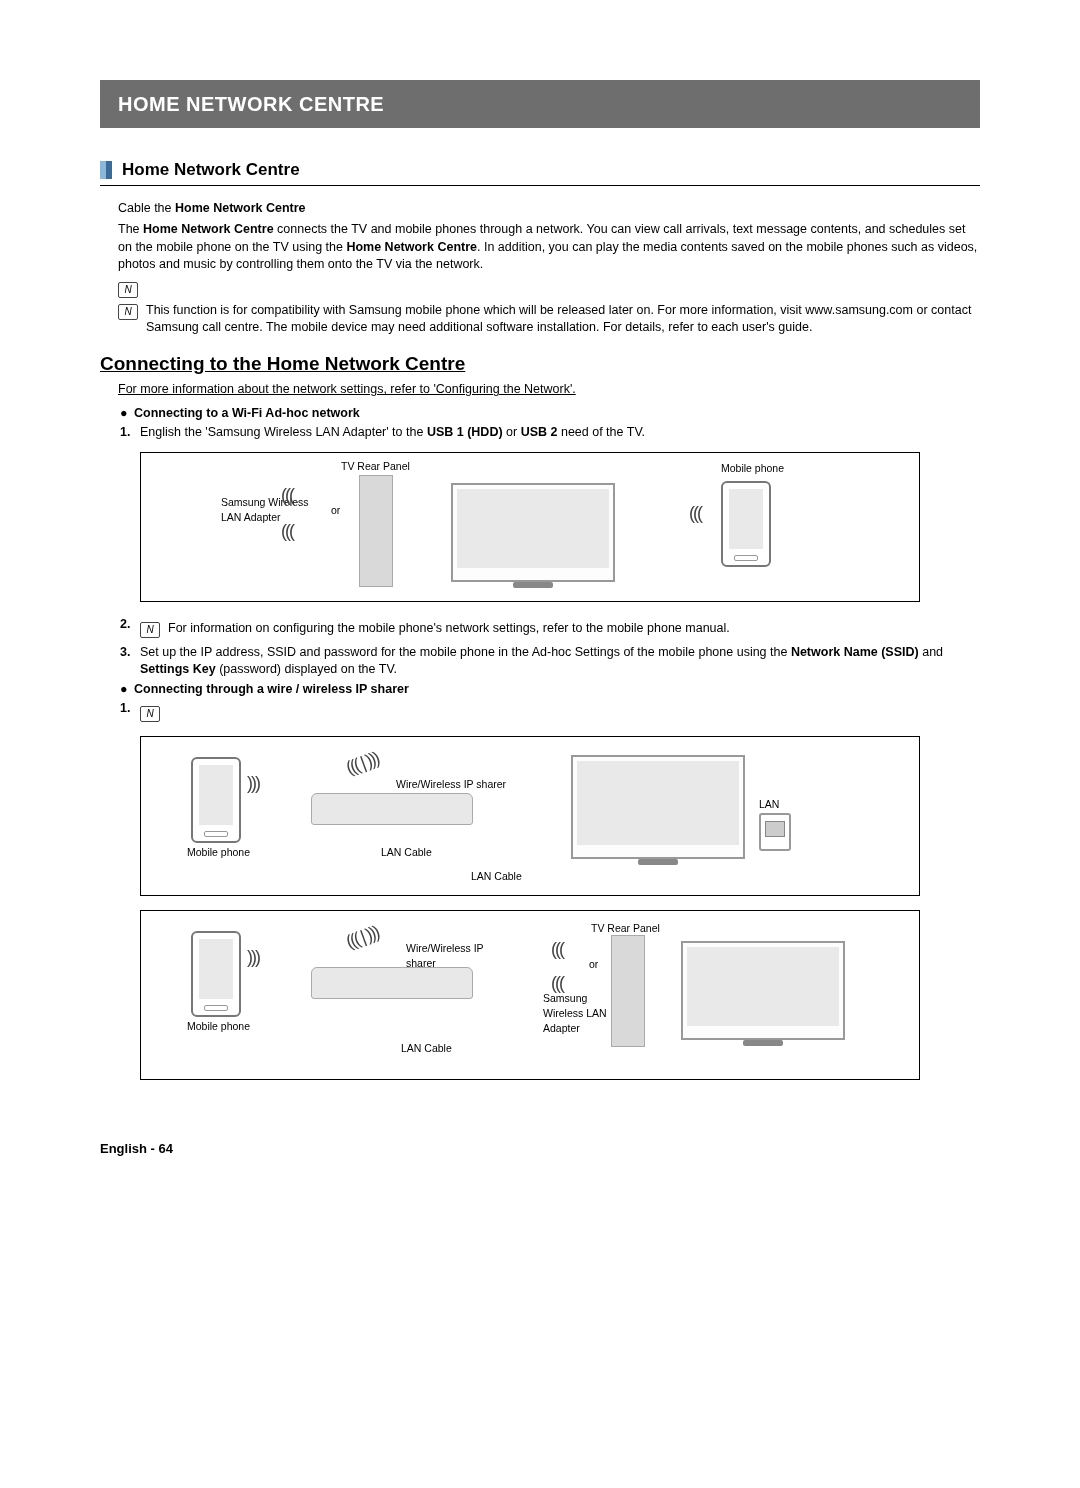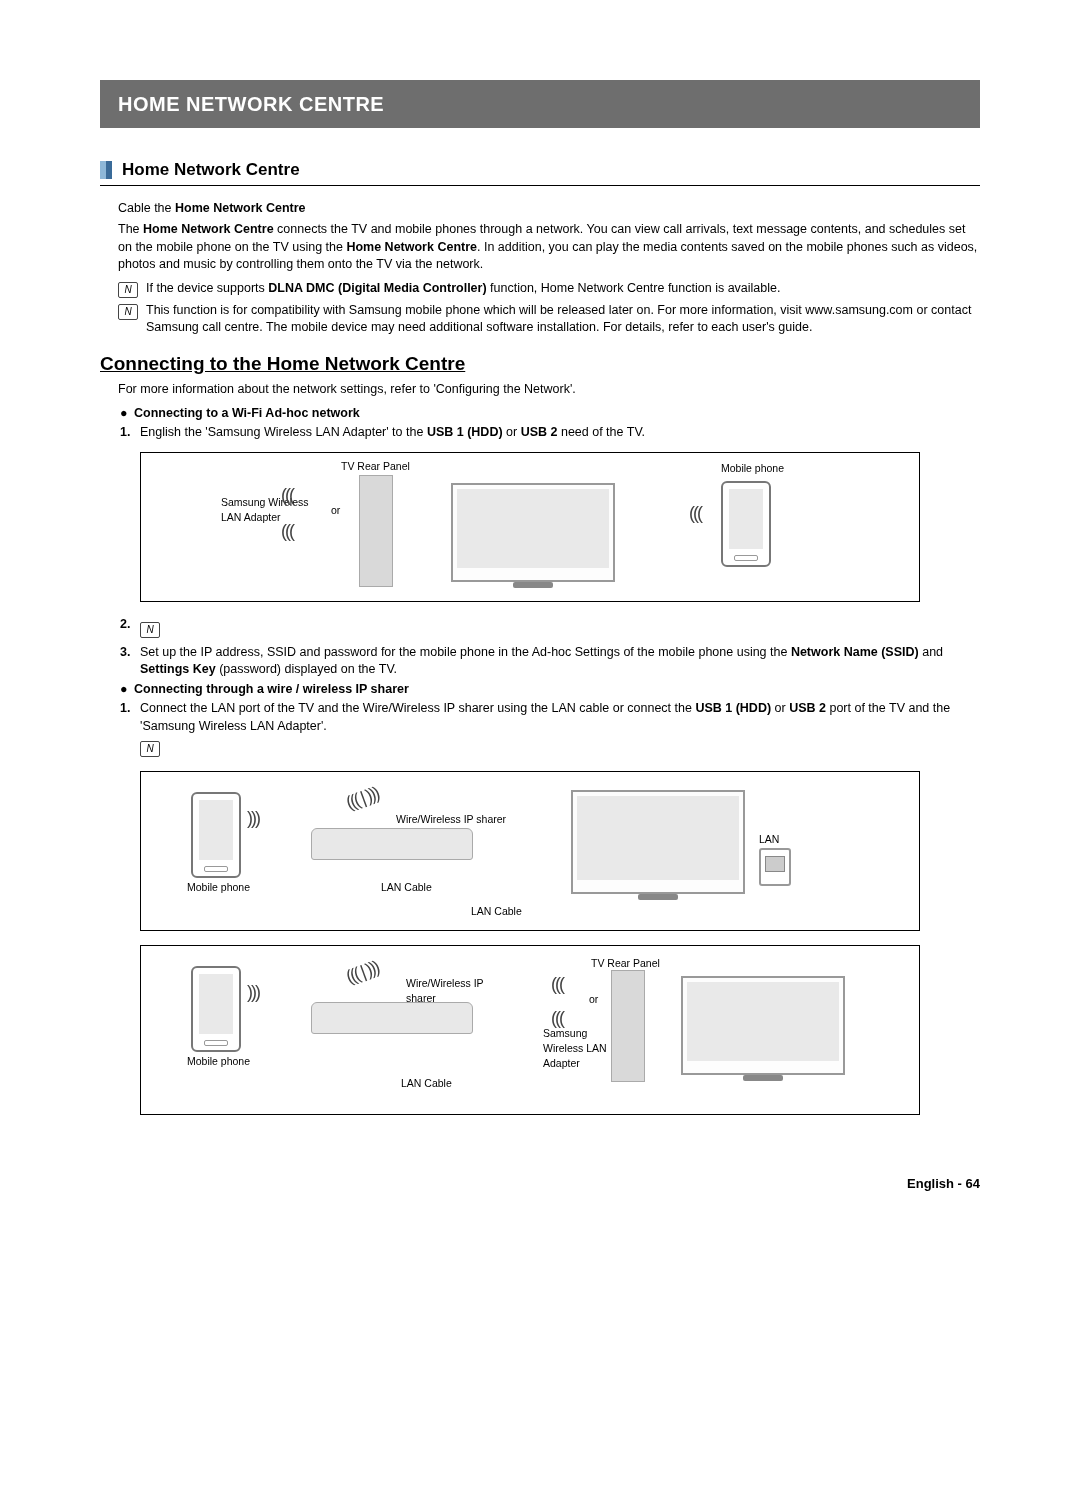--- a/index.html
+++ b/index.html
@@ -119,21 +119,21 @@
   .lanport{
     position:absolute;
     width:28px;height:34px;
     border:2px solid #999;border-radius:3px;
     background:#fff;
   }
   .lanport::before{
     content:"";position:absolute;top:6px;left:4px;right:4px;height:14px;
     background:#ccc;border:1px solid #888;
   }
-  .footer { text-align:right; font-weight:bold; font-size:13px; margin-top:60px; }
+  .footer { text-align:left; font-weight:bold; font-size:13px; margin-top:60px; }
   .bold { font-weight:bold; }
 </style>
 </head>
 <body>
 
 <div class="banner">HOME NETWORK CENTRE</div>
 
 <div class="section-title">
   <div class="mark"></div>
   <div class="txt">Home Network Centre</div>
@@ -142,32 +142,29 @@
 <div class="about-line">
   <span>Cable the </span><span class="bold">Home Network Centre</span>
 </div>
 
 <div class="para">
   <span>The </span><span class="bold">Home Network Centre</span><span> connects the TV and mobile phones through a network. You can view call arrivals, text message contents, and schedules set on the mobile phone on the TV using the </span><span class="bold">Home Network Centre</span><span>. In addition, you can play the media contents saved on the mobile phones such as videos, photos and music by controlling them onto the TV via the network.</span>
 </div>
 
 <div class="noteblock">
   <span class="note-icon">N</span>
-  <div>
-    <span>If the device supports </span><span class="bold">DLNA DMC (Digital Media Controller)</span><span> function, Home Network Centre function is available.</span>
-  </div>
 </div>
 
 <div class="noteblock">
   <span class="note-icon">N</span>
   <div>This function is for compatibility with Samsung mobile phone which will be released later on. For more information, visit www.samsung.com or contact Samsung call centre. The mobile device may need additional software installation. For details, refer to each user's guide.</div>
 </div>
 
 <div class="subhead">Connecting to the Home Network Centre</div>
-<div class="para" style="margin-left:18px;">For more information about the network settings, refer to 'Configuring the Network'.</div>
+<div class="para" style="margin-left:18px;text-decoration:underline;">For more information about the network settings, refer to 'Configuring the Network'.</div>
 
 <div class="bullet">
   <div class="dot">●</div>
   <div class="bold">Connecting to a Wi-Fi Ad-hoc network</div>
 </div>
 
 <div class="numitem">
   <div class="num">1.</div>
   <div class="body">
     <span>English the 'Samsung Wireless LAN Adapter' to the </span><span class="bold">USB 1 (HDD)</span><span> or </span><span class="bold">USB 2</span><span> need of the TV.</span>
@@ -185,42 +182,40 @@
   <div class="panel" style="top:22px; left:218px; height:110px;"></div>
   <div class="tv" style="top:30px; left:310px; width:160px; height:95px;"></div>
   <div class="phone" style="top:28px; left:580px;"></div>
 </div>
 
 <div class="numitem">
   <div class="num">2.</div>
   <div class="body">
     <div class="subnote">
       <span class="note-icon">N</span>
+      <div>For information on configuring the mobile phone's network settings, refer to the mobile phone manual.</div>
     </div>
   </div>
 </div>
 
 <div class="numitem">
   <div class="num">3.</div>
   <div class="body">
     <span>Set up the IP address, SSID and password for the mobile phone in the Ad-hoc Settings of the mobile phone using the </span><span class="bold">Network Name (SSID)</span><span> and </span><span class="bold">Settings Key</span><span> (password) displayed on the TV.</span>
   </div>
 </div>
 
 <div class="bullet">
   <div class="dot">●</div>
   <div class="bold">Connecting through a wire / wireless IP sharer</div>
 </div>
 
 <div class="numitem">
   <div class="num">1.</div>
   <div class="body">
-    <div>
-      <span>Connect the LAN port of the TV and the Wire/Wireless IP sharer using the LAN cable or connect the </span><span class="bold">USB 1 (HDD)</span><span> or </span><span class="bold">USB 2</span><span> port of the TV and the 'Samsung Wireless LAN Adapter'.</span>
-    </div>
     <div class="subnote">
       <span class="note-icon">N</span>
     </div>
   </div>
 </div>
 
 <div class="fig" style="height:160px; width:780px;">
   <div class="phone" style="top:20px; left:50px;"></div>
   <span class="wireless" style="top:34px; left:106px;">)))</span>
   <span class="label" style="top:108px; left:46px;">Mobile phone</span>

